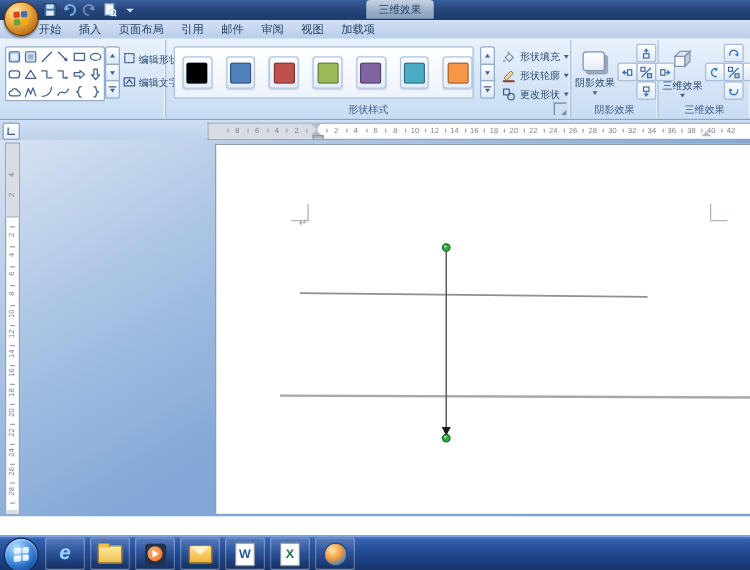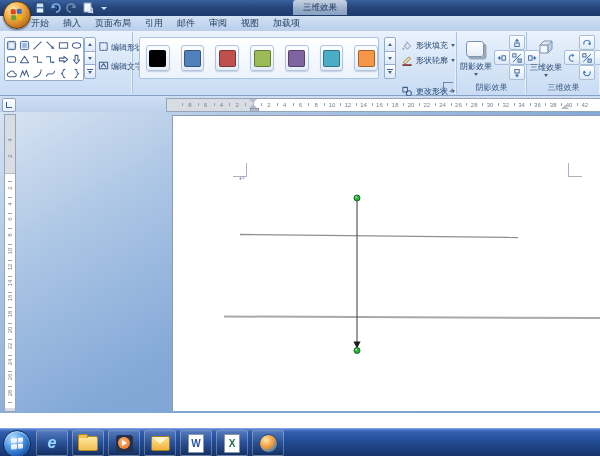--- a/index.html
+++ b/index.html
@@ -398,31 +398,32 @@
       <div class="sbtn2" style="top:21px">
         <span class="ic">
             <svg width="12" height="11" viewBox="0 0 12 12">
               <path d="M2,8 L8,2 L10,4 L4,10 z" fill="#f3d9a6" stroke="#8a6d3a" stroke-width=".8"></path>
               <rect x="1" y="10" width="10" height="2" fill="#8a3b3b"></rect>
             </svg>
           </span>
         <span>形状轮廓</span>
           <i class="caret"></i>
       </div>
-      <div class="sbtn2" style="top:52px">
+      <div class="sbtn2" style="top:36px">
         <span class="ic">
             <svg width="12" height="11" viewBox="0 0 12 12">
               <rect class="navy" x="1.5" y="1.5" width="5" height="5"></rect>
               <circle class="navy" cx="8" cy="8" r="2.8"></circle>
             </svg>
           </span>
         <span>更改形状</span>
           <i class="caret"></i>
       </div>
       <div class="launcher"></div>
+      <div class="grp-label">形状样式</div>
     </div>
 
     <div class="grp" id="grp-shadow">
       <div class="bigbtn">
         <div class="shadow-sq"></div>
         <div class="blabel">阴影效果</div>
         <i class="caret"></i>
       </div>
       <div class="cluster" id="cl-shadow">
           <div class="cbtn" style="left: 15px; top: 0px;">

